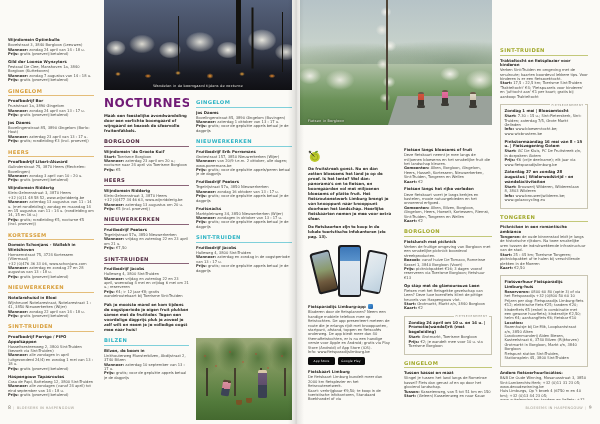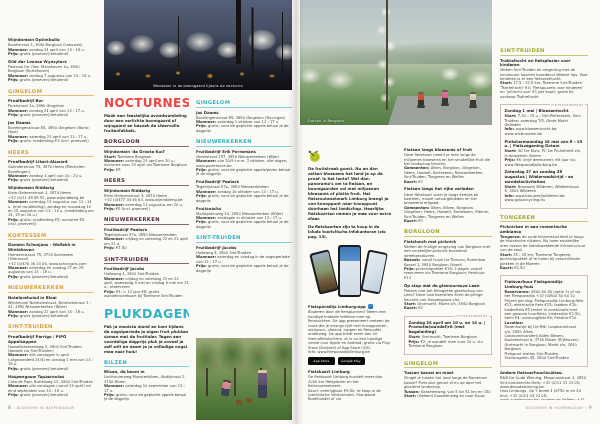--- a/index.html
+++ b/index.html
@@ -20,21 +20,21 @@
   .eline b{color:#33312d;}
   .chead{font-size:5.2px;line-height:6px;font-weight:700;letter-spacing:.4px;
          padding-bottom:1.5px;margin:5px 0 3px 0;border-bottom:1px solid;}
   .ac-orange{color:#d89f3c;border-color:#e4bd79;}
   .ac-maroon{color:#4f2a40;border-color:#8a6478;}
   .ac-teal{color:#2fb4c5;border-color:#7fd0da;}
   .ac-lime{color:#a3aa2e;border-color:#c3c87a;}
 
   .bigtitle{font-weight:700;letter-spacing:.4px;display:flex;align-items:center;gap:3px;margin:2px 0 3px 0;}
   .bigtitle svg{flex:0 0 auto;}
-  .t-nocturnes{font-size:12px;color:#ef4444;}
+  .t-nocturnes{font-size:12px;color:#701a75;}
   .t-plukdagen{font-size:12.5px;color:#2fb4c5;}
   .t-fietsen{font-size:14px;color:#b4ba2b;}
   .intro{font-weight:700;font-size:3.9px;line-height:5px;color:#2f2d29;margin-bottom:4px;}
   .note{font-weight:700;font-size:3.8px;line-height:4.8px;color:#2f2d29;margin:2px 0 4px 0;}
 
   .tipbox{position:relative;border:1px solid #c9c5b2;padding:4px 3.5px 2px 3.5px;margin:5px 0 4px 0;}
   .boxlabel{position:absolute;top:-1.5px;right:2px;font-size:2.8px;letter-spacing:.5px;color:#8d897b;
             background:#fbfaf6;padding:0 1.5px;line-height:3px;}
 
   .pagefoot{position:absolute;top:405px;font-size:3.4px;letter-spacing:.4px;color:#9b968b;}
@@ -265,24 +265,20 @@
           </div>
           <div class="chead ac-maroon">SINT-TRUIDEN</div>
           <div class="entry">
             <div class="etitle">Fruitbedrijf Jacobs</div>
             <div class="eline">Halleweg 4, 3800 Sint-Truiden</div>
             <div class="eline"><b>Wanneer: </b>vrijdag en zaterdag 22 en 23 april, woensdag 4 mei en vrijdag 6 mei om 21 u.; reserveren</div>
             <div class="eline"><b>Prijs: </b>€4; &gt; 12 jaar €8; gratis wandelroutekaart bij Toerisme Sint-Truiden</div>
           </div>
         </div>
 
-      <div class="bigtitle t-plukdagen" style="margin-top:7px;">
-        <span>PLUKDAGEN</span>
-
-      </div>
       <div class="intro">Pak je mooiste mand en kom tijdens de oogstperiode je eigen fruit plukken samen met de fruitteler. Tegen een voordelige dagprijs pluk je zoveel je zelf wilt en neem je je volledige oogst mee naar huis!</div>
       <div>
           <div class="chead ac-teal">BILZEN</div>
           <div class="entry">
             <div class="etitle">Bilzen, de boom in</div>
             <div class="eline">Linkhouterweg Munsterbilzen, Abdijstraat 2, 3740 Bilzen</div>
             <div class="eline"><b>Wanneer: </b>zaterdag 10 september van 13 - 17 u.</div>
             <div class="eline"><b>Prijs: </b>gratis; voor de geplukte appels betaal je de dagprijs</div>
           </div>
         </div>

